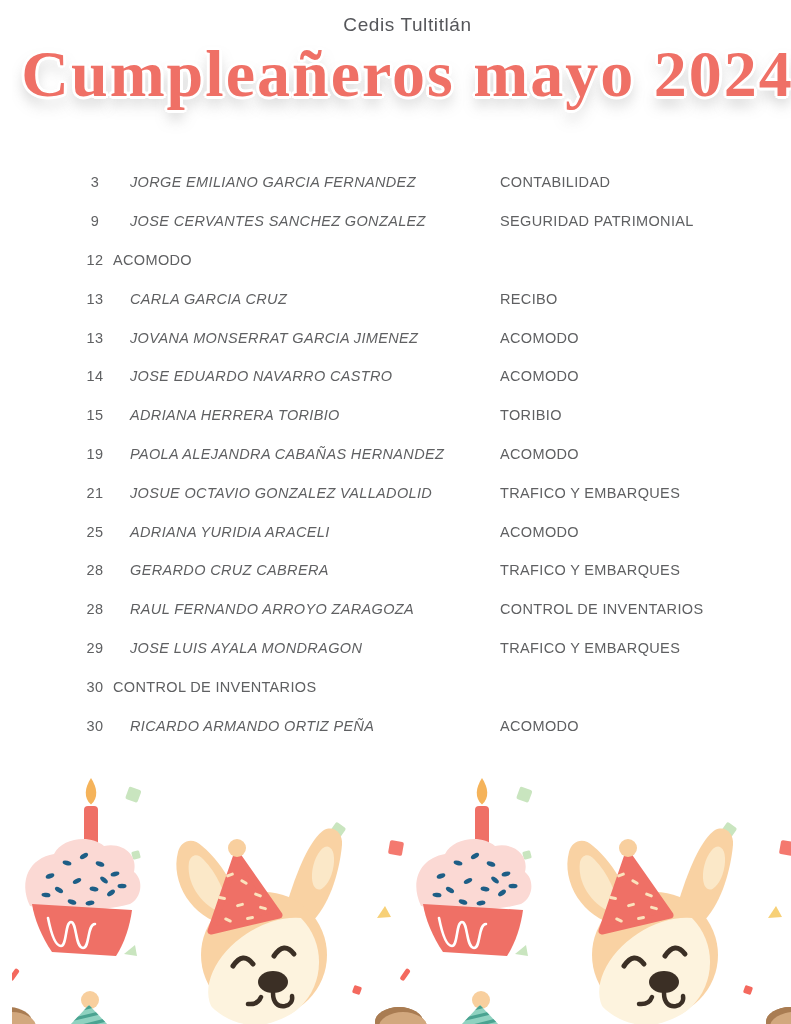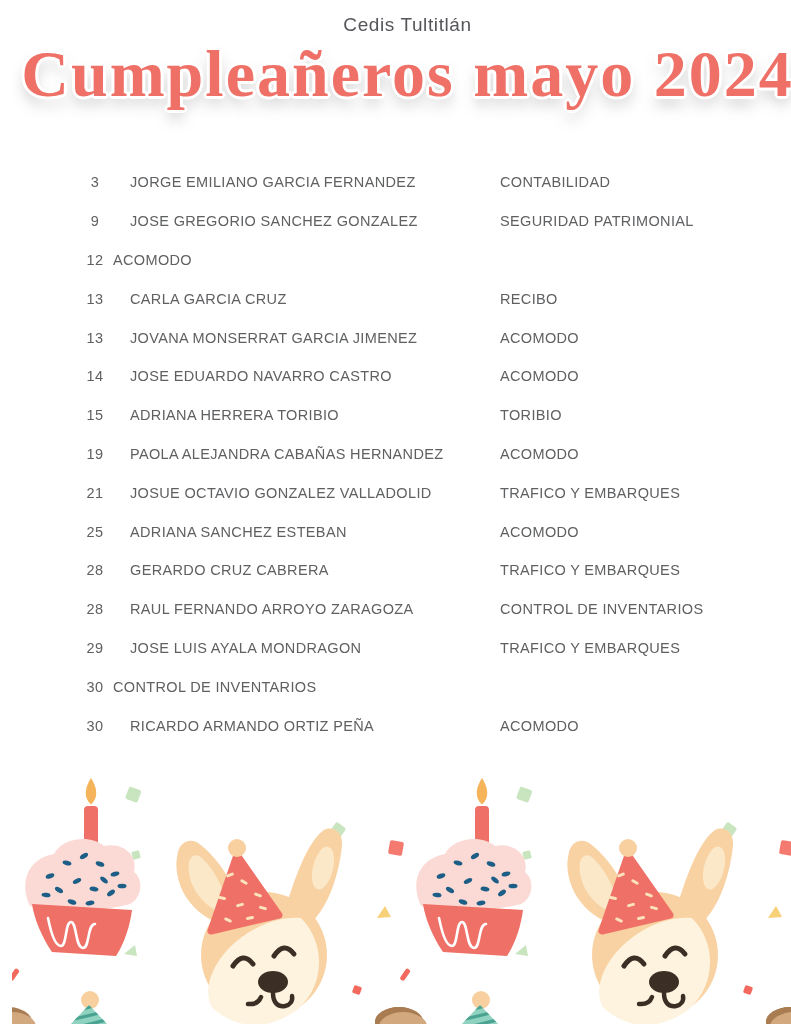--- a/index.html
+++ b/index.html
@@ -55,20 +55,21 @@
     width:36px;
     margin-left:65px;
     text-align:center;
     flex-shrink:0;
   }
   .name{
     margin-left:17px;
     width:370px;
     flex-shrink:0;
     white-space:nowrap;
+    font-style:italic;
   }
   .area{
     flex:1;
     white-space:nowrap;
   }
 
   
   .band{
     position:absolute;
     left:0;bottom:0;
@@ -92,21 +93,21 @@
 
   <main class="list">
 
   <div class="row">
       <span class="day">3</span>
       <span class="name">JORGE EMILIANO GARCIA FERNANDEZ</span>
       <span class="area">CONTABILIDAD</span>
     </div>
       <div class="row">
       <span class="day">9</span>
-      <span class="name">JOSE GREGORIO SANCHEZ GONZALEZ</span>
+      <span class="name">JOSE CERVANTES SANCHEZ GONZALEZ</span>
       <span class="area">SEGURIDAD PATRIMONIAL</span>
     </div>
       <div class="row">
       <span class="day">12</span>
       <span class="area">ACOMODO</span>
     </div>
       <div class="row">
       <span class="day">13</span>
       <span class="name">CARLA GARCIA CRUZ</span>
       <span class="area">RECIBO</span>
@@ -131,21 +132,21 @@
       <span class="name">PAOLA ALEJANDRA CABAÑAS HERNANDEZ</span>
       <span class="area">ACOMODO</span>
     </div>
       <div class="row">
       <span class="day">21</span>
       <span class="name">JOSUE OCTAVIO GONZALEZ VALLADOLID</span>
       <span class="area">TRAFICO Y EMBARQUES</span>
     </div>
       <div class="row">
       <span class="day">25</span>
-      <span class="name">ADRIANA SANCHEZ ESTEBAN</span>
+      <span class="name">ADRIANA YURIDIA ARACELI</span>
       <span class="area">ACOMODO</span>
     </div>
       <div class="row">
       <span class="day">28</span>
       <span class="name">GERARDO CRUZ CABRERA</span>
       <span class="area">TRAFICO Y EMBARQUES</span>
     </div>
       <div class="row">
       <span class="day">28</span>
       <span class="name">RAUL FERNANDO ARROYO ZARAGOZA</span>

